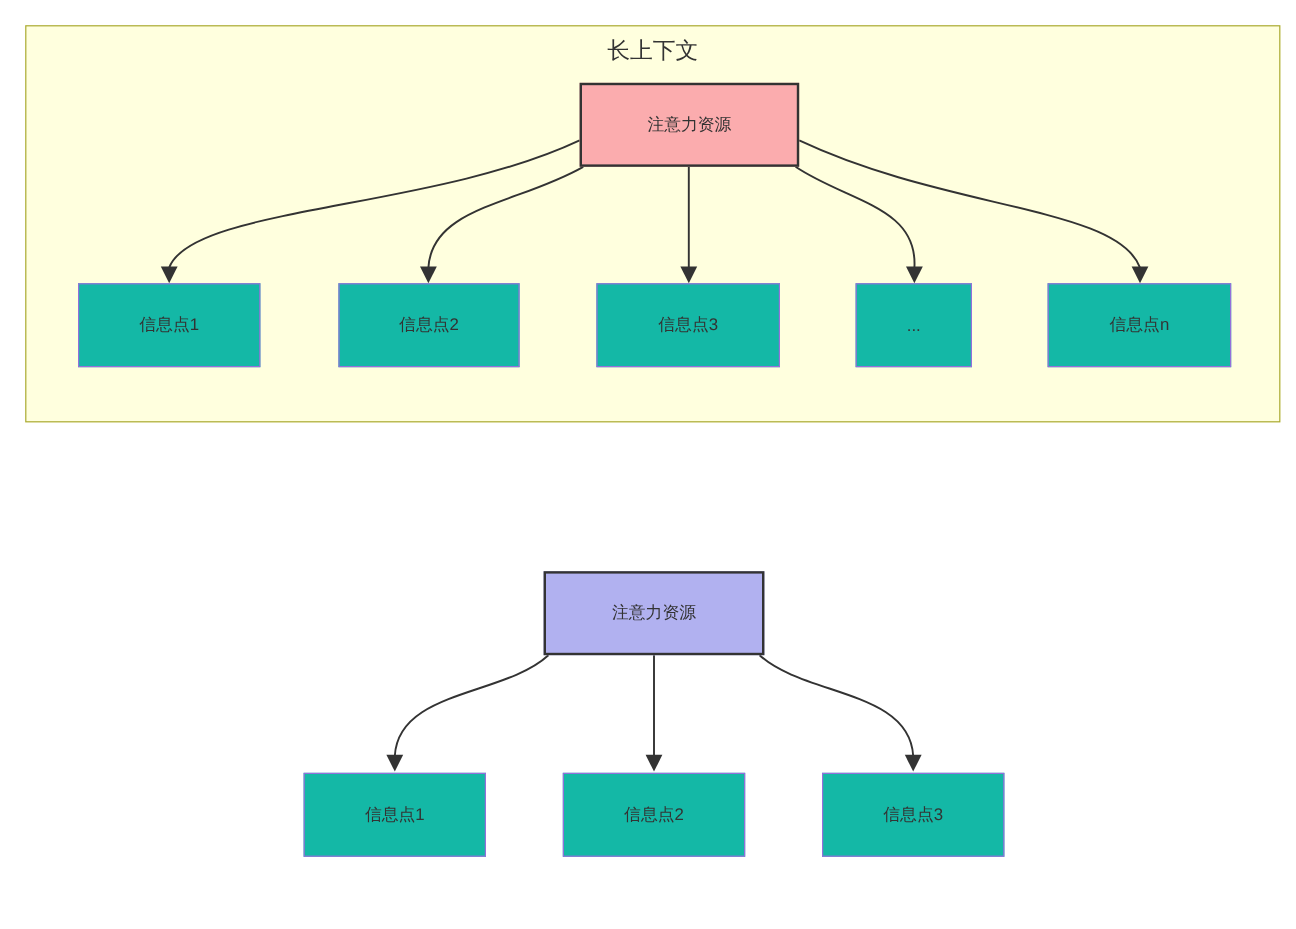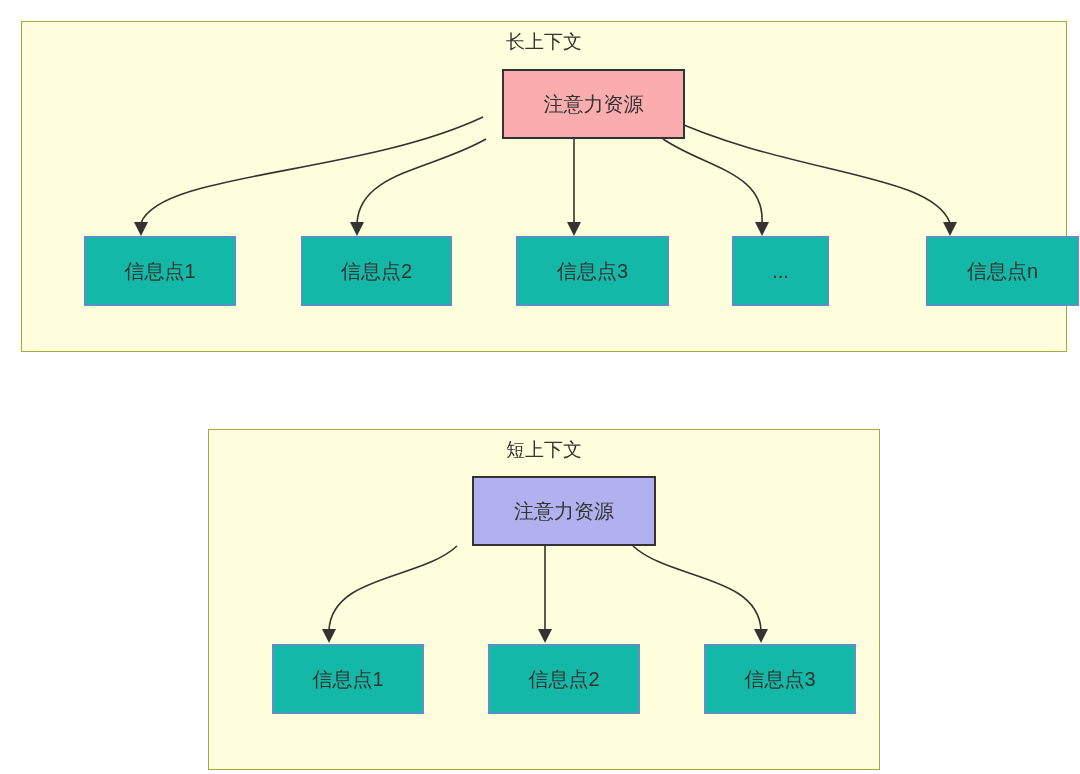--- a/index.html
+++ b/index.html
@@ -35,62 +35,58 @@
     width: 1080px; height: 774px;
     z-index: 1;
     pointer-events: none;
   }
 
   .node {
     position: absolute;
     display: flex;
     align-items: center;
     justify-content: center;
-    font-size: 20px;
+    font-size: 14px;
     color: #333333;
     text-align: center;
     z-index: 2;
-    margin-left: 19px;
   }
   .node.root {
     border: 2px solid #333333;
   }
   .node.child {
     background: #14b8a6;
     border: 1px solid #9370db;
   }
 
   
   #g1 { left: 21px; top: 21px; width: 1046px; height: 331px; }
   #g1-root { left: 483px; top: 69px;  width: 183px; height: 70px; }
   #g1-c0 { left: 65px;  top: 236px; width: 152px; height: 70px; }
   #g1-c1 { left: 282px; top: 236px; width: 151px; height: 70px; }
   #g1-c2 { left: 497px; top: 236px; width: 153px; height: 70px; }
   #g1-c3 { left: 713px; top: 236px; width: 97px;  height: 70px; }
-  #g1-c4 { left: 907px; top: 236px; width: 153px; height: 70px; }
+  #g1-c4 { left: 873px; top: 236px; width: 153px; height: 70px; }
 
   
   #g2 { left: 208px; top: 429px; width: 672px; height: 341px; }
   #g2-root { left: 453px; top: 476px; width: 184px; height: 70px; }
   #g2-c0 { left: 253px; top: 644px; width: 152px; height: 70px; }
   #g2-c1 { left: 469px; top: 644px; width: 152px; height: 70px; }
   #g2-c2 { left: 685px; top: 644px; width: 152px; height: 70px; }
 </style>
 </head>
 <body>
 
 <div class="canvas">
 
   <div class="group" id="g1">
     <div class="group-title">长上下文</div>
   </div>
 
-  <div class="group" id="g2">
-    <div class="group-title">短上下文</div>
-  </div>
 
   <svg id="edges" viewBox="0 0 1080 774" xmlns="http://www.w3.org/2000/svg">
     <g stroke="#333333" stroke-width="1.6" fill="none">
       <path d="M483,117 C360,175 160,172 141,223"></path>
       <path d="M486,139 C432,170 360,172 357,223"></path>
       <path d="M574,139 L574,223"></path>
       <path d="M663,139 C706,168 765,172 762,223"></path>
       <path d="M666,117 C789,175 931,172 950,223"></path>
     </g>
     <g fill="#333333" stroke="none">

